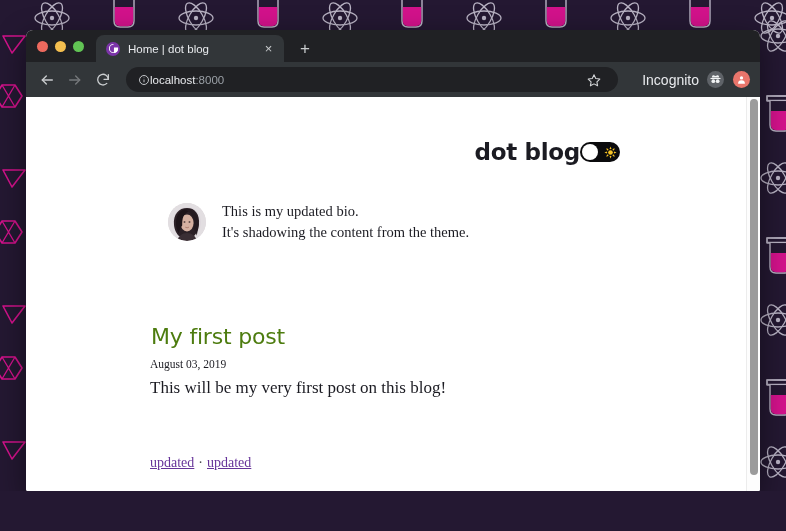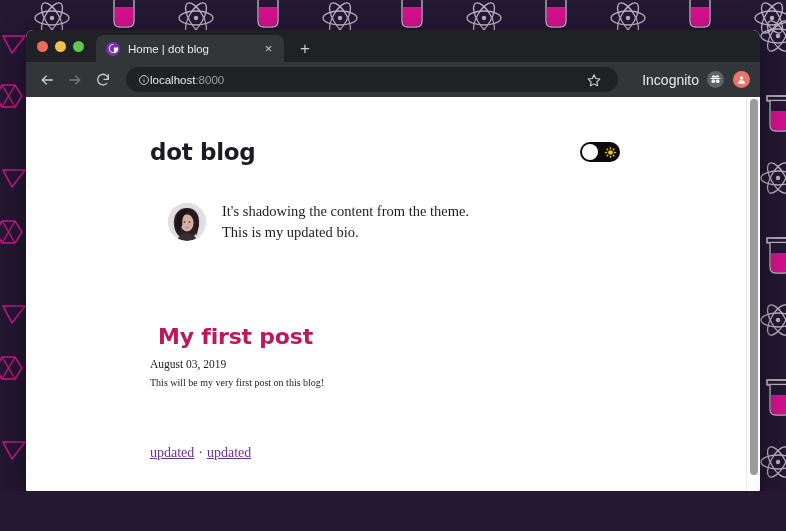--- a/index.html
+++ b/index.html
@@ -202,21 +202,21 @@
     max-width: 470px;
     margin: 0 auto;
     padding: 42px 0 0 0;
     position: relative;
     left: -8px;
   }
 
   .site-header {
     display: flex;
     align-items: center;
-    justify-content: space-between;
+    justify-content: flex-end;
   }
   .site-title {
     font-family: "DejaVu Sans", sans-serif;
     font-weight: 700;
     font-size: 23px;
     color: #1b1b22;
     letter-spacing: -0.3px;
     margin: 0;
   }
 
@@ -266,35 +266,35 @@
     color: #1b1b22;
     line-height: 1.42;
   }
   .bio-text p { margin: 0; }
 
   .post {
     margin-top: 82px;
   }
   .post-title {
     font-family: "DejaVu Sans", sans-serif;
-    font-weight: 700;
+    font-weight: 400;
     font-size: 22px;
-    color: #be185d;
+    color: #4d7c0f;
     letter-spacing: -0.2px;
-    margin: 0 0 9px 8px;
+    margin: 0 0 9px 1px;
   }
   .post-date {
     font-family: "Liberation Serif", serif;
     font-size: 11.5px;
     color: #1b1b22;
     margin: 0 0 6px 0;
   }
   .post-excerpt {
     font-family: "Liberation Serif", serif;
-    font-size: 10px;
+    font-size: 17px;
     color: #1b1b22;
     margin: 0;
     line-height: 1.4;
   }
 
   .site-footer {
     margin-top: 55px;
     font-family: "Liberation Serif", serif;
     font-size: 14px;
     color: #1b1b22;
@@ -537,22 +537,22 @@
 
                   <ellipse cx="16.5" cy="19" rx="1" ry="0.8" fill="#3a2a2c"></ellipse>
                   <ellipse cx="21.5" cy="19" rx="1" ry="0.8" fill="#3a2a2c"></ellipse>
                   <path d="M17.6 24.4q1.5 1 3 0" stroke="#a9796c" stroke-width="0.9" fill="none" stroke-linecap="round"></path>
 
                   <path d="M9 38c1.4-5 5-8 10-8s8.6 3 10 8z" fill="#3a2e34"></path>
                 </g>
               </svg>
             </div>
             <div class="bio-text">
+              <p>This is my updated bio.</p>
               <p>It's shadowing the content from the theme.</p>
-              <p>This is my updated bio.</p>
             </div>
           </div>
 
           <div class="post">
             <h2 class="post-title">My first post</h2>
             <p class="post-date">August 03, 2019</p>
             <p class="post-excerpt">This will be my very first post on this blog!</p>
           </div>
 
           <div class="site-footer">

